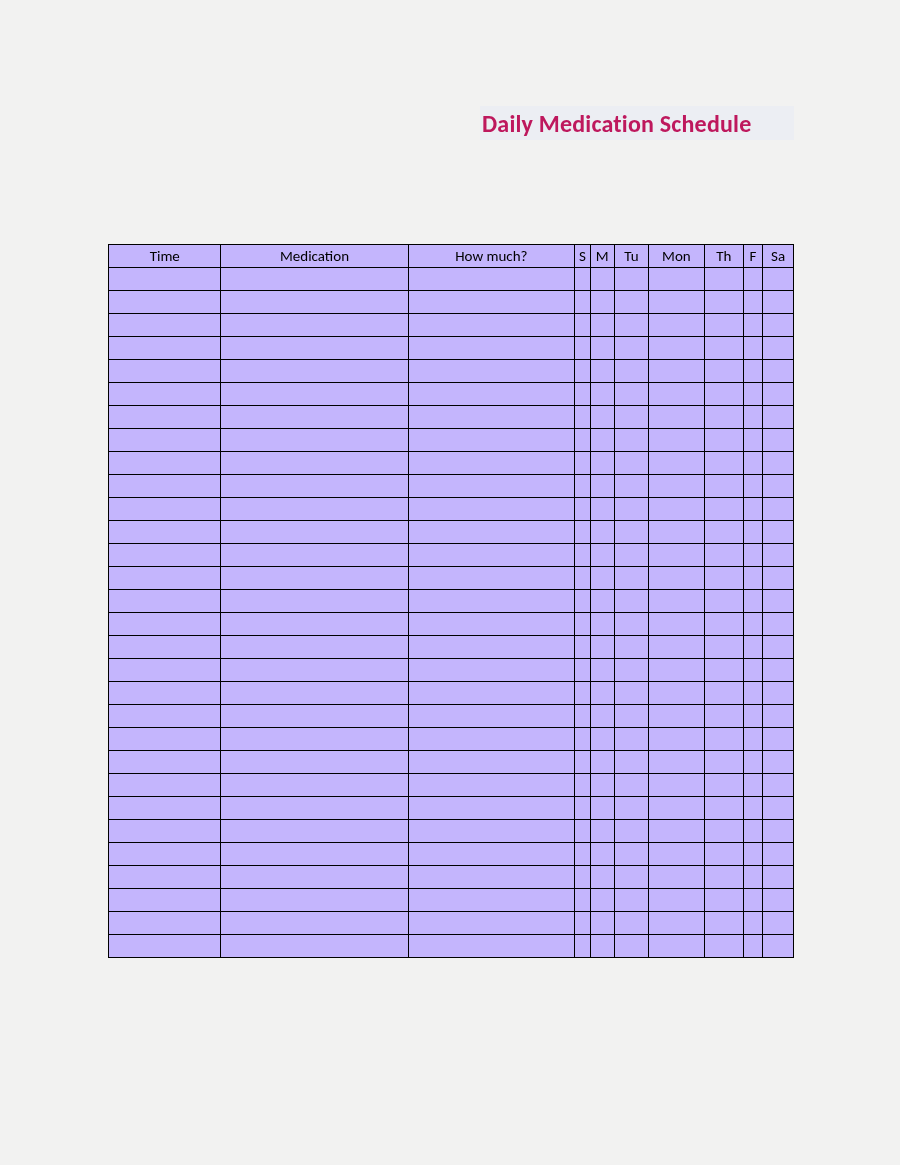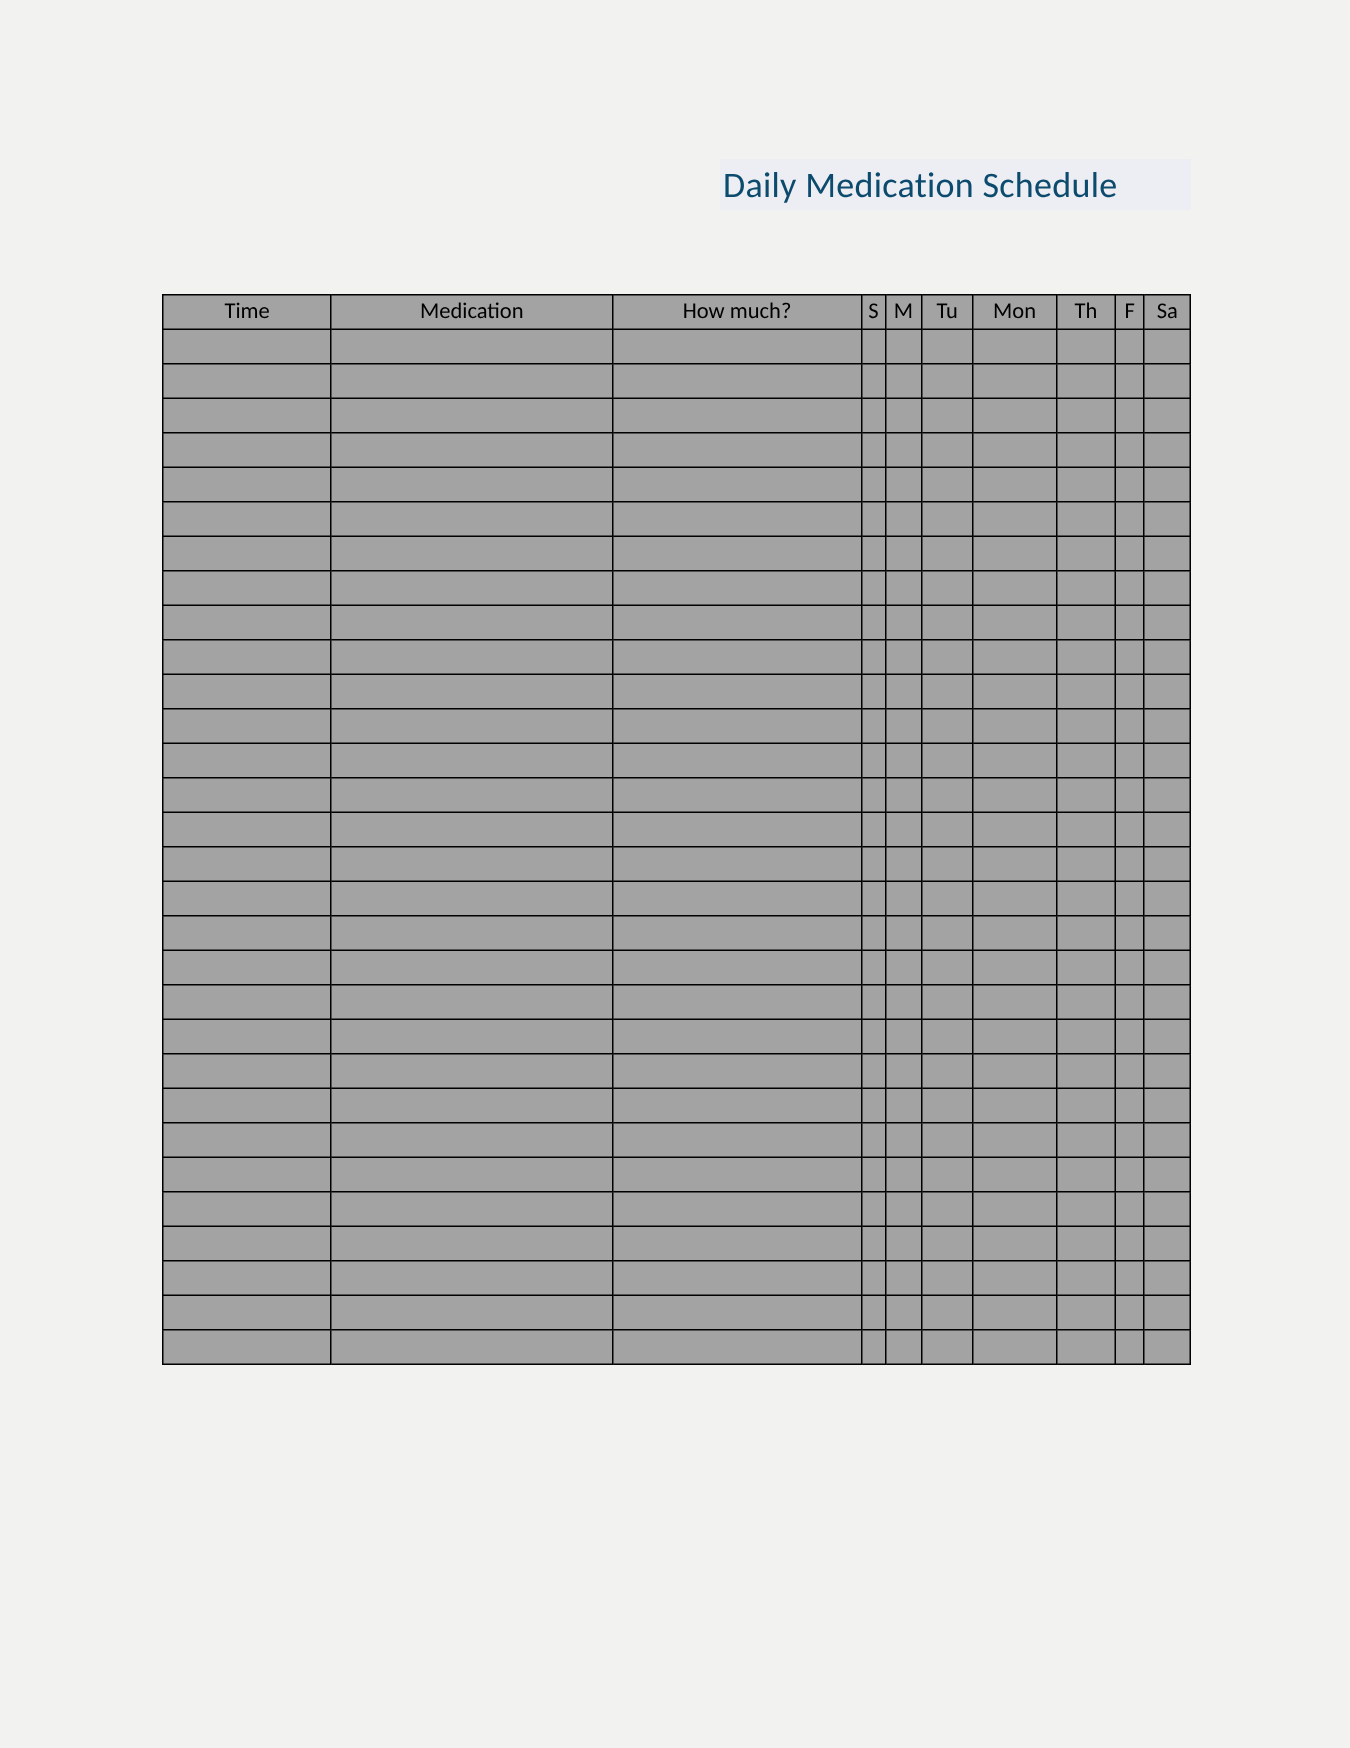--- a/index.html
+++ b/index.html
@@ -21,37 +21,38 @@
     top: 106px;
     right: 106px;
     height: 34px;
     background: #eceef3;
     display: flex;
     align-items: center;
     justify-content: flex-start;
     padding-left: 2px;
   }
   .title {
-    font-weight: 400;
+    font-weight: 700;
     font-size: 24px;
-    color: #0c4a6e;
+    color: #be185d;
     letter-spacing: 0.2px;
     white-space: nowrap;
   }
   .table-wrap {
     position: absolute;
     left: 108px;
     top: 196px;
     width: 686px;
   }
   table {
     border-collapse: collapse;
     width: 100%;
     table-layout: fixed;
-    background: #a3a3a3;
+    background: #c4b5fd;
+    margin-top: 48px;
   }
   th, td {
     border: 1px solid #000;
     padding: 0;
     margin: 0;
     height: 22px;
     font-size: 15px;
     font-weight: 400;
     font-family: Calibri, Arial, sans-serif;
     text-align: center;

